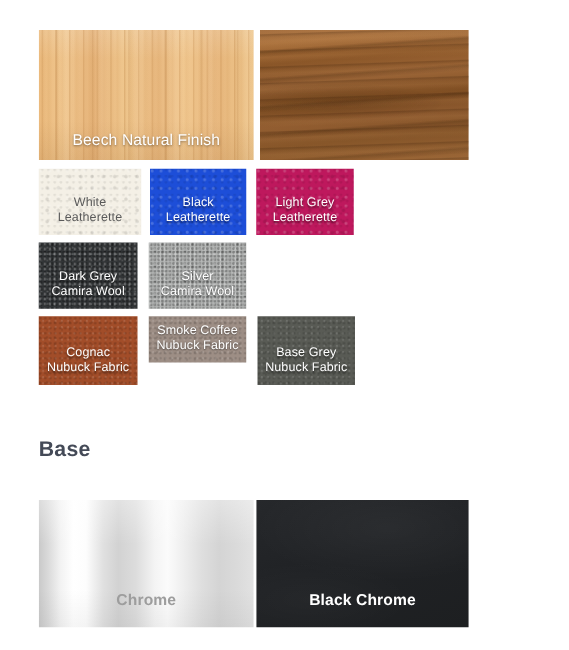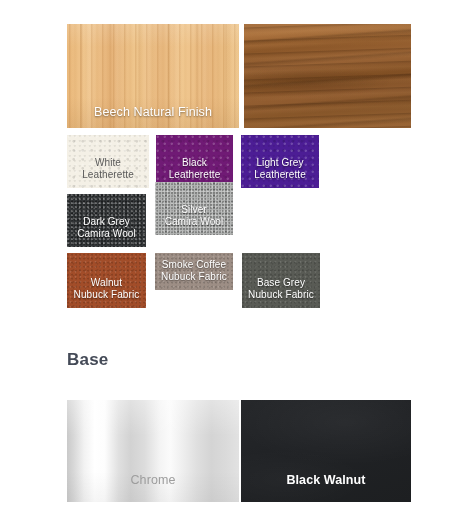--- a/index.html
+++ b/index.html
@@ -199,91 +199,91 @@
   .blackfinish-sheen {
     background:
       radial-gradient(ellipse 150px 60px at 62% 22%, rgba(255,255,255,0.045), rgba(0,0,0,0) 72%),
       radial-gradient(ellipse 110px 40px at 25% 78%, rgba(255,255,255,0.028), rgba(0,0,0,0) 75%);
   }
   .blackfinish-lbl { color: #ffffff; font-weight: bold; }
 </style>
 </head>
 <body>
 
-<div class="page" style="background: rgb(255, 255, 255); margin-left: 36px;">
+<div class="page" style="background: rgb(255, 255, 255);">
 
   <div class="swatch wood" id="sw-beech" style="left: 31px; top: 24px; width: 172px; height: 104px;">
     <div class="tex beech-base"></div>
     <div class="tex beech-grain"></div>
     <div class="tex beech-grain2"></div>
     <div class="lbl">Beech Natural Finish</div>
   </div>
 
   <div class="swatch wood" id="sw-walnut" style="left: 208px; top: 24px; width: 167px; height: 104px;">
     <div class="tex walnut-base"></div>
     <div class="tex walnut-grain"></div>
     <div class="tex walnut-grain2"></div>
   </div>
 
   <div class="swatch small on-light" id="sw-white-leather" style="left: 31px; top: 135px; width: 82px; height: 53px; background: rgb(244, 240, 230);">
     <div class="tex tex-leather"></div>
     <div class="lbl" style="color: rgb(90, 90, 90);">White
 Leatherette</div>
   </div>
 
-  <div class="swatch small on-dark" id="sw-black-leather" style="left: 120px; top: 135px; width: 77px; height: 53px; background: #701a75;">
+  <div class="swatch small on-dark" id="sw-black-leather" style="left: 120px; top: 135px; width: 77px; height: 53px; background: #1d4ed8;">
     <div class="tex tex-leather"></div>
     <div class="lbl" style="color: rgb(255, 255, 255);">Black
 Leatherette</div>
   </div>
 
-  <div class="swatch small on-dark" id="sw-lightgrey-leather" style="left: 205px; top: 135px; width: 78px; height: 53px; background: #4c1d95;">
+  <div class="swatch small on-dark" id="sw-lightgrey-leather" style="left: 205px; top: 135px; width: 78px; height: 53px; background: #be185d;">
     <div class="tex tex-leather"></div>
     <div class="lbl" style="color: rgb(255, 255, 255);">Light Grey
 Leatherette</div>
   </div>
 
 
   <div class="swatch small on-dark" id="sw-darkgrey-wool" style="left: 31px; top: 194px; width: 79px; height: 53px; background: rgb(51, 54, 56);">
     <div class="tex tex-wool"></div>
     <div class="lbl" style="color: rgb(255, 255, 255);">Dark Grey
 Camira Wool</div>
   </div>
 
-  <div class="swatch small on-dark" id="sw-silver-wool" style="left: 119px; top: 182px; width: 78px; height: 53px; background: rgb(180, 182, 181); padding-left: 16px;">
+  <div class="swatch small on-dark" id="sw-silver-wool" style="left: 119px; top: 194px; width: 78px; height: 53px; background: rgb(180, 182, 181); padding-left: 16px;">
     <div class="tex tex-wool"></div>
     <div class="lbl" style="color: rgb(255, 255, 255);">Silver
 Camira Wool</div>
   </div>
 
   <div class="swatch small on-dark" id="sw-cognac" style="left: 31px; top: 253px; width: 79px; height: 55px; background: rgb(162, 77, 41);">
     <div class="tex tex-nubuck"></div>
-    <div class="lbl" style="color: rgb(255, 255, 255);">Walnut
+    <div class="lbl" style="color: rgb(255, 255, 255);">Cognac
 Nubuck Fabric</div>
   </div>
 
   <div class="swatch small on-dark" id="sw-smokecoffee" style="left: 119px; top: 253px; width: 78px; height: 37px; background: rgb(157, 142, 133);">
     <div class="tex tex-nubuck"></div>
     <div class="lbl" style="color: rgb(255, 255, 255);">Smoke Coffee
 Nubuck Fabric</div>
   </div>
 
   <div class="swatch small on-dark" id="sw-smokegrey" style="left: 206px; top: 253px; width: 78px; height: 55px; background: rgb(89, 91, 85);">
     <div class="tex tex-nubuck"></div>
     <div class="lbl" style="color: rgb(255, 255, 255);">Base Grey
 Nubuck Fabric</div>
   </div>
 
   <div class="section-heading" id="base-heading" style="left: 31px; top: 350px; color: rgb(68, 74, 87);">Base</div>
 
-  <div class="swatch base-sw" id="sw-chrome" style="left: 31px; top: 400px; width: 172px; height: 102px;">
+  <div class="swatch base-sw" id="sw-chrome" style="left: 31px; top: 400px; width: 172px; height: 102px; font-weight: bold;">
     <div class="tex chrome-face"></div>
     <div class="tex chrome-sheen"></div>
     <div class="lbl chrome-lbl" style="color: rgb(157, 157, 157);">Chrome</div>
   </div>
 
   <div class="swatch base-sw" id="sw-blackfinish" style="left: 205px; top: 400px; width: 170px; height: 102px;">
     <div class="tex blackfinish-face"></div>
     <div class="tex blackfinish-sheen"></div>
-    <div class="lbl blackfinish-lbl" style="color: rgb(255, 255, 255);">Black Walnut</div>
+    <div class="lbl blackfinish-lbl" style="color: rgb(255, 255, 255);">Black Chrome</div>
   </div>
 
 </div>
 
 </body></html>

